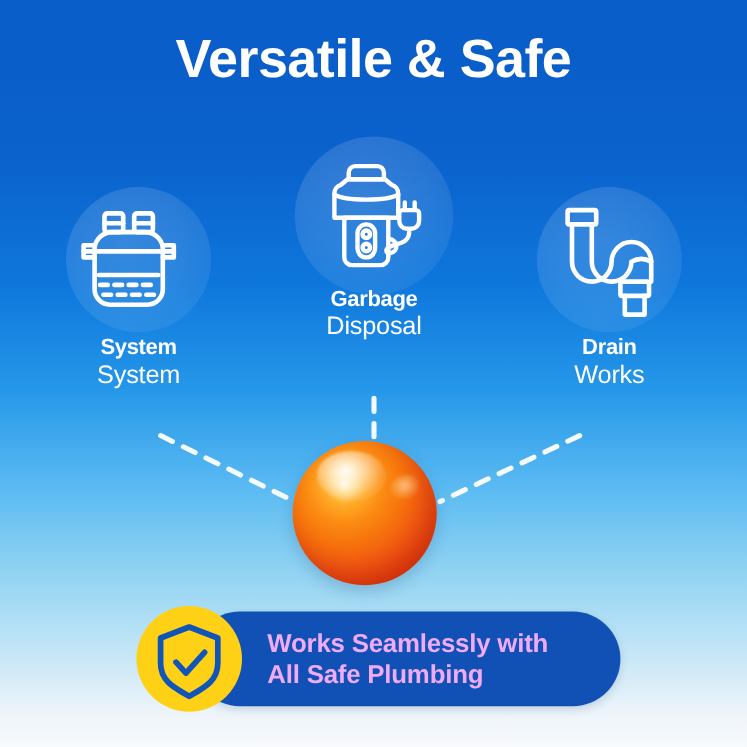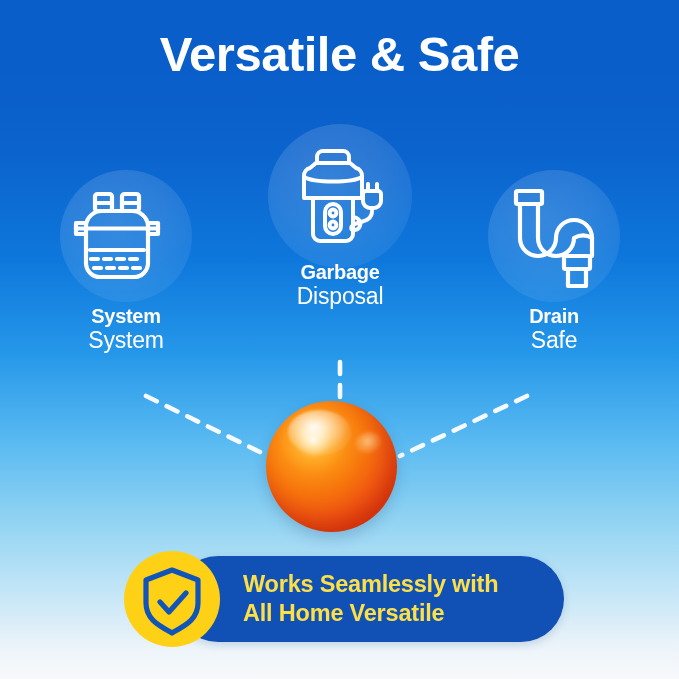--- a/index.html
+++ b/index.html
@@ -160,21 +160,21 @@
     height: 86px;
     border-radius: 43px;
     background: #1150b5;
     box-shadow: 0 3px 8px rgba(30,70,130,0.18);
   }
   .banner-text {
     position: absolute;
     left: 68px;
     top: 50%;
     transform: translateY(-50%);
-    color: #fde047;
+    color: #f0abfc;
     font-size: 23.5px;
     font-weight: bold;
     line-height: 1.22;
     letter-spacing: -0.2px;
     white-space: nowrap;
   }
   .badge {
     position: absolute;
     left: 124px;
     top: 551px;
@@ -261,41 +261,41 @@
   <div class="feature-label label-left">
     <span class="w1">System</span>
     <span class="w2">System</span>
   </div>
   <div class="feature-label label-mid">
     <span class="w1">Garbage</span>
     <span class="w2">Disposal</span>
   </div>
   <div class="feature-label label-right">
     <span class="w1">Drain</span>
-    <span class="w2">Safe</span>
+    <span class="w2">Works</span>
   </div>
 
   <svg class="connectors" viewBox="0 0 679 679">
     <g stroke="#ffffff" stroke-width="4.6" stroke-linecap="round" stroke-dasharray="12 11" opacity="0.95">
       <line x1="146" y1="396" x2="268" y2="456"></line>
       <line x1="340" y1="362" x2="340" y2="399"></line>
       <line x1="527" y1="396" x2="400" y2="456"></line>
     </g>
   </svg>
 
   <div class="sphere">
     <div class="sphere-rim"></div>
     <div class="sphere-gloss"></div>
     <div class="sphere-gloss-small"></div>
   </div>
 
   <div class="banner">
     <div class="banner-text">
       <span>Works Seamlessly with</span><br>
-      <span>All Home Versatile</span>
+      <span>All Safe Plumbing</span>
     </div>
   </div>
 
   <div class="badge">
     <svg viewBox="0 0 96 96">
       <g fill="none" stroke="#1155b8" stroke-width="5.2" stroke-linecap="round" stroke-linejoin="round">
         <path d="M48 19 L74 29 v23 c0 16 -12 22 -26 30 c-14 -8 -26 -14 -26 -30 v-23 z"></path>
         <path d="M36 51 l9 10 l17 -19"></path>
       </g>
     </svg>

